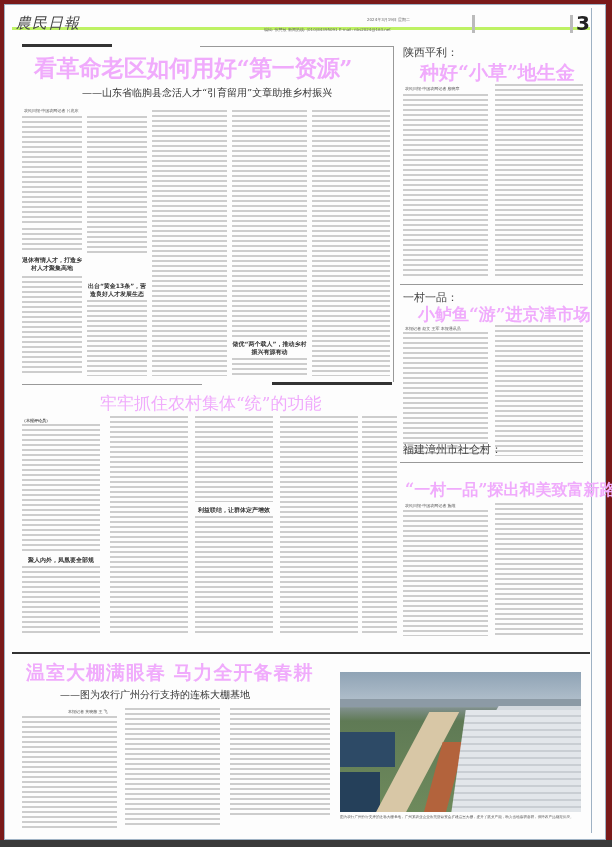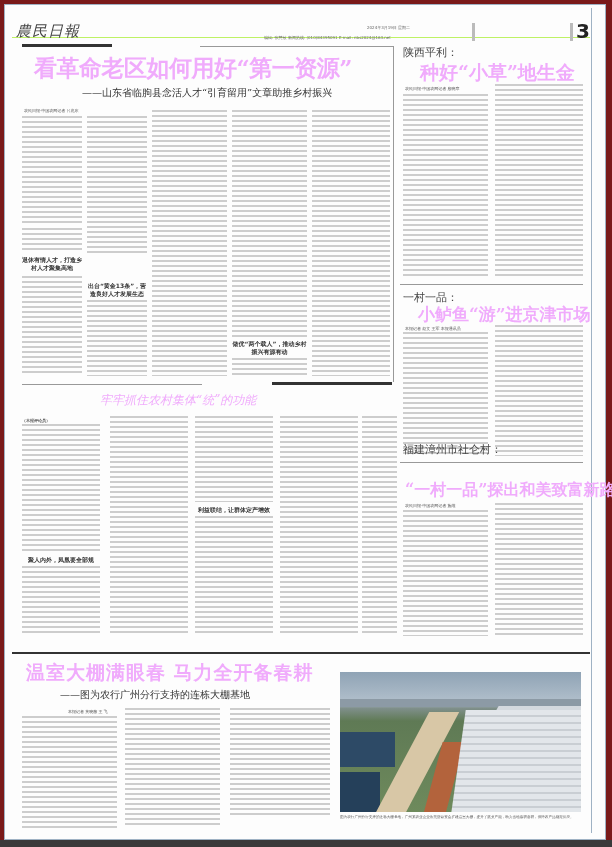--- a/index.html
+++ b/index.html
@@ -1,20 +1,20 @@
 <!DOCTYPE html>
 <html><head>
 <meta charset="utf-8">
 <style>
 *{box-sizing:border-box;margin:0;padding:0;}
 html,body{width:612px;height:847px;overflow:hidden;background:#7a1a1a;}
 body{font-family:"DejaVu Serif",serif;color:#222;}
 .frame{position:absolute;left:4px;top:4px;width:602px;height:836px;background:#fdfdfd;border:1px solid #9fb2c4;}
 .shadow{position:absolute;left:0;top:840px;width:612px;height:7px;background:#3a3a3a;}
-.masthead{position:absolute;left:12px;top:18px;width:578px;height:20px;border-bottom:1px solid #bef264;}
+.masthead{position:absolute;left:12px;top:10px;width:578px;height:20px;border-bottom:3px solid #bef264;}
 .logo{position:absolute;left:4px;top:4px;font-size:15px;font-style:italic;color:#444;letter-spacing:1px;font-family:"DejaVu Serif",serif;}
 .meta{position:absolute;font-family:"DejaVu Sans",sans-serif;font-size:4px;color:#666;white-space:nowrap;}
 .meta.date{left:355px;top:7px;}
 .meta.info{left:252px;top:17px;}
 .meta-bar{position:absolute;left:460px;top:5px;width:3px;height:18px;background:#bbb;}
 .section-title{position:absolute;left:470px;top:2px;font-family:"DejaVu Sans",sans-serif;font-weight:bold;font-size:17px;color:#222;white-space:nowrap;letter-spacing:-0.5px;}
 .page-bar{position:absolute;left:558px;top:5px;width:3px;height:18px;background:#bbb;}
 .page-num{position:absolute;left:564px;top:1px;font-family:"DejaVu Sans",sans-serif;font-weight:bold;font-size:20px;color:#222;}
 .rule-thick{position:absolute;height:3px;background:#333;}
 .rule-thin{position:absolute;height:1px;background:#999;}
@@ -120,21 +120,21 @@
 <div class="byline" style="left:405px;top:503px;">农民日报·中国农网记者 施维</div>
 <div class="col" style="left:403px;top:510px;width:85px;height:126px;">
     <div class="lines"></div>
   </div>
 <div class="col" style="left:495px;top:503px;width:88px;height:133px;">
     <div class="lines"></div>
   </div>
 
 <div class="rule-thin" style="left:22px;top:384px;width:180px;"></div>
 <div class="rule-thick" style="left:272px;top:382px;width:120px;"></div>
-<div class="headline" style="left:100px;top:392px;font-size:12px;font-weight:normal;font-style:italic;">牢牢抓住农村集体“统”的功能</div>
+<div class="headline" style="left:100px;top:392px;font-size:17px;font-weight:normal;">牢牢抓住农村集体“统”的功能</div>
 <div class="byline" style="left:22px;top:418px;font-weight:bold;">（本报评论员）</div>
 <div class="col" style="left:22px;top:424px;width:78px;height:128px;">
     <div class="lines"></div>
   </div>
 <div class="inter" style="left:22px;top:556px;width:78px;">聚人内外，凤凰要全部规</div>
 <div class="col" style="left:22px;top:566px;width:78px;height:70px;">
     <div class="lines"></div>
   </div>
 <div class="col" style="left:110px;top:416px;width:78px;height:220px;">
     <div class="lines"></div>

